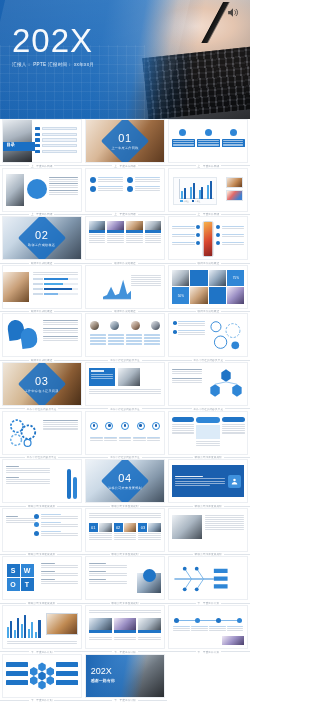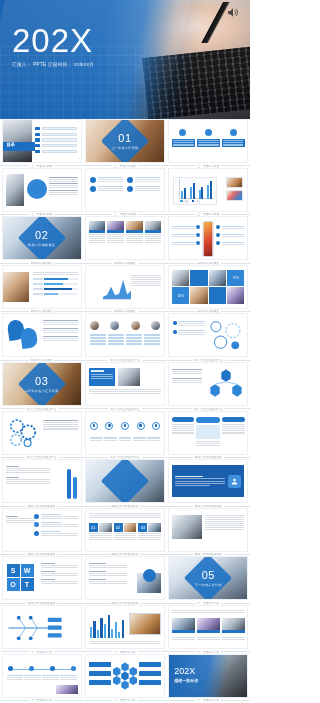--- a/index.html
+++ b/index.html
@@ -964,20 +964,24 @@
           <span class="t">吸取公司未来发展规划</span>
           <span class="rule"></span>
         </div>
     </div>
 
     <div class="cell">
       <div class="slide">
         <div class="sec">
           <div class="sec-photo sec-ph-d"></div>
           <div class="sec-diamond"></div>
+          <div class="sec-label">
+            <div class="sec-num">04</div>
+            <div class="sec-t">深耕公司未来发展规划</div>
+          </div>
         </div>
       </div>
       <div class="cap">
           <span class="rule"></span>
           <span class="t">吸取公司未来发展规划</span>
           <span class="rule"></span>
         </div>
     </div>
 
     <div class="cell">
@@ -1176,37 +1180,20 @@
         <div class="photo ph3" style="right:3px;top:16px;width:24px;height:20px"></div>
         <div style="position:absolute;right:8px;top:12px;width:13px;height:13px;border-radius:50%;background:#1f74c6"></div>
       </div>
       <div class="cap">
           <span class="rule"></span>
           <span class="t">吸取公司未来发展规划</span>
           <span class="rule"></span>
         </div>
     </div>
 
-    <div class="cell">
-      <div class="slide">
-        <div class="sec">
-          <div class="sec-photo sec-ph-e"></div>
-          <div class="sec-diamond"></div>
-          <div class="sec-label">
-            <div class="sec-num">05</div>
-            <div class="sec-t">下一年度工作计划</div>
-          </div>
-        </div>
-      </div>
-      <div class="cap">
-          <span class="rule"></span>
-          <span class="t">下一年度工作计划</span>
-          <span class="rule"></span>
-        </div>
-    </div>
 
     <div class="cell">
       <div class="slide">
         <svg style="position:absolute;left:2px;top:3px;width:60px;height:38px" viewBox="0 0 70 44">
           <path d="M4 22 H50" stroke="#2f86d6" stroke-width="1.4" fill="none"></path>
           <path d="M16 10 L24 22 M30 10 L38 22 M16 34 L24 22 M30 34 L38 22" stroke="#6fb0e6" stroke-width="1" fill="none"></path>
           <circle cx="16" cy="10" r="2.2" fill="#1f74c6"></circle>
             <circle cx="30" cy="10" r="2.2" fill="#1f74c6"></circle>
           <circle cx="16" cy="34" r="2.2" fill="#1f74c6"></circle>
             <circle cx="30" cy="34" r="2.2" fill="#1f74c6"></circle>

